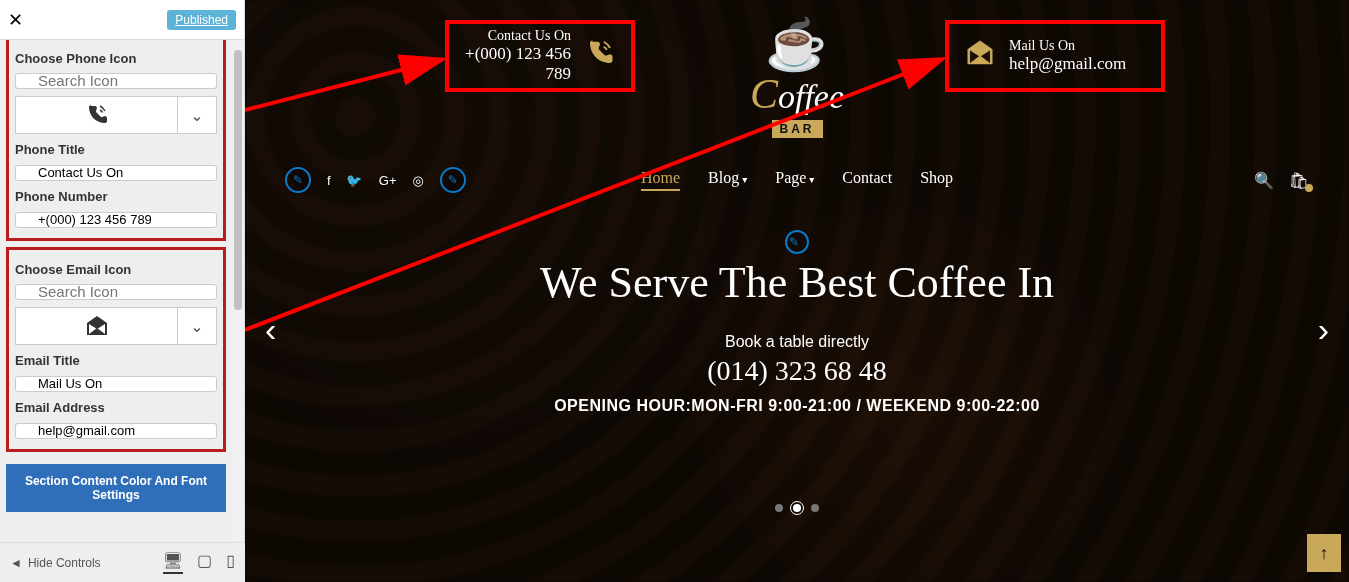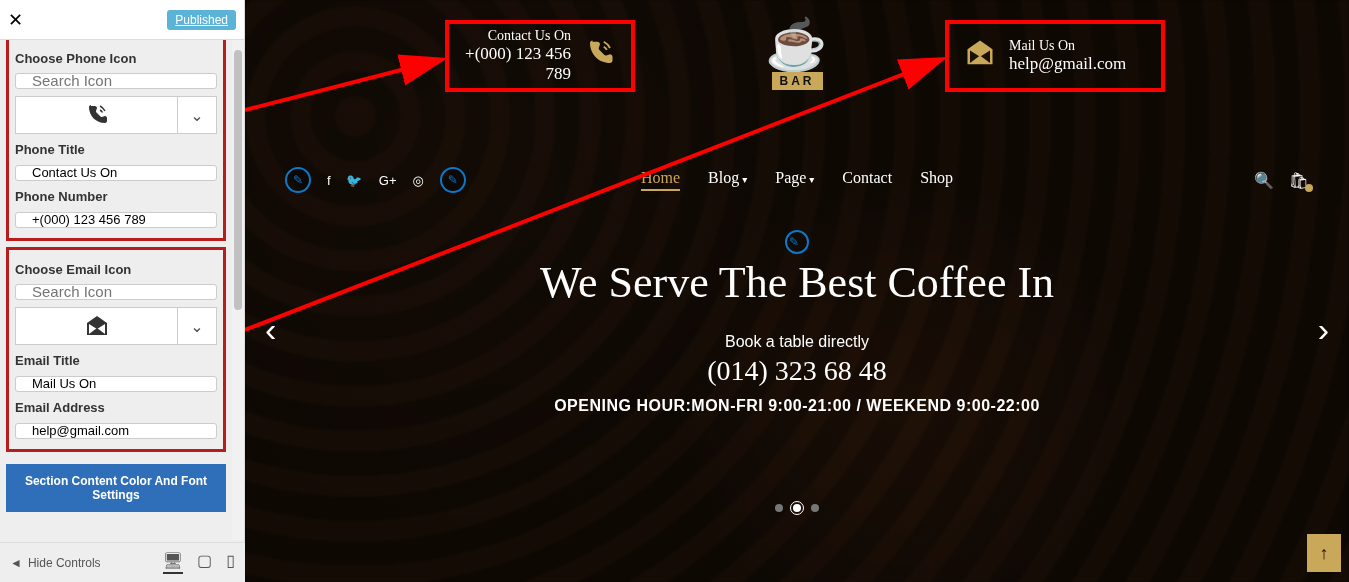--- a/index.html
+++ b/index.html
@@ -7,21 +7,21 @@
 
 
 .sidebar { position: absolute; left: 0; top: 0; width: 245px; height: 582px; background: #eee; border-right: 1px solid #ddd; }
 .sidebar-top { height: 40px; background: #fff; border-bottom: 1px solid #ddd; display: flex; align-items: center; padding: 0 8px; justify-content: space-between;}
 .close-x { font-size: 18px; cursor: pointer; }
 .published-badge { background: #5cb3d8; color: #fff; font-size: 12px; padding: 3px 8px; border-radius: 3px; text-decoration: underline; }
 .sidebar-body { position: absolute; top: 40px; left: 0; right: 12px; bottom: 40px; overflow: hidden; padding: 0 6px; }
 .sidebar-scroll { position: absolute; right: 0; top: 40px; width: 12px; height: 500px; background: #f1f1f1;}
 .sidebar-scroll-thumb { position: absolute; top: 10px; left: 2px; width: 8px; height: 260px; background: #c1c1c1; border-radius: 4px;}
 .field-label { font-size: 13px; font-weight: 700; color: #333; margin: 8px 0 6px 0; }
-.field-input { width: 100%; height: 16px; border: 1px solid #ccc; border-radius: 3px; padding: 0 16px; font-size: 13px; background: #fff; }
+.field-input { width: 100%; height: 16px; border: 1px solid #ccc; border-radius: 3px; padding: 0 22px; font-size: 13px; background: #fff; }
 .field-input.search { font-size: 15px; color: #777; }
 .icon-picker { display: flex; margin-top: 6px; }
 .icon-preview { flex: 1; height: 38px; background: #fff; border: 1px solid #ccc; border-right: none; display: flex; align-items: center; justify-content: center; font-size: 20px; }
 .icon-dd { width: 40px; height: 38px; background: #fff; border: 1px solid #ccc; display: flex; align-items: center; justify-content: center; cursor: pointer; color:#555;}
 .section-btn { margin-top: 12px; width: 100%; background: #2f6fba; color: #fff; font-weight: 600; font-size: 12px; padding: 10px 6px; border: none; cursor: pointer; text-align:center;}
 .group-box { border: 3px solid #b91c1c; padding: 4px 6px 10px 6px; margin-top: -4px; }
 .group-box + .group-box { margin-top: 6px; }
 
 .sidebar-bottom { position: absolute; bottom: 0; left: 0; width: 245px; height: 40px; background: #eee; border-top: 1px solid #ddd; display: flex; align-items: center; justify-content: space-between; padding: 0 10px; }
 .hide-controls { font-size: 12px; color: #555; display: flex; align-items: center; gap: 6px; cursor: pointer;}
@@ -171,20 +171,21 @@
       <div class="ct-icon">
         <svg width="30" height="30" viewBox="0 0 24 24">
             <path fill="#c9a85a" d="M6 2c-1 0-2 1-2 2 0 9 7 16 16 16 1 0 2-1 2-2v-3c0-1-1-2-2-2l-3 1c-1 0-1 0-2-1l-3-3c-1-1-1-1-1-2l1-3c0-1-1-2-2-2H6z"></path>
             <path fill="none" stroke="#c9a85a" stroke-width="1.5" d="M15 3c2 1 4 3 5 5M15 7c1 .5 2 1.5 2.5 2.5"></path>
           </svg>
       </div>
     </div>
 
     <div class="logo">
       <div class="logo-cup">☕</div>
+      <div class="logo-text"><span class="c">C</span>offee</div>
       <div class="logo-bar">BAR</div>
     </div>
 
     <div class="contact-box contact-mail">
       <div class="ct-icon">
         <svg width="30" height="28" viewBox="0 0 24 22">
             <path fill="#c9a85a" d="M2 8l10-7 10 7v12H2z"></path>
             <path fill="#1a1109" d="M4 9l8 5 8-5v10H4z"></path>
             <path fill="#c9a85a" d="M4 19l8-6 8 6z"></path>
           </svg>

